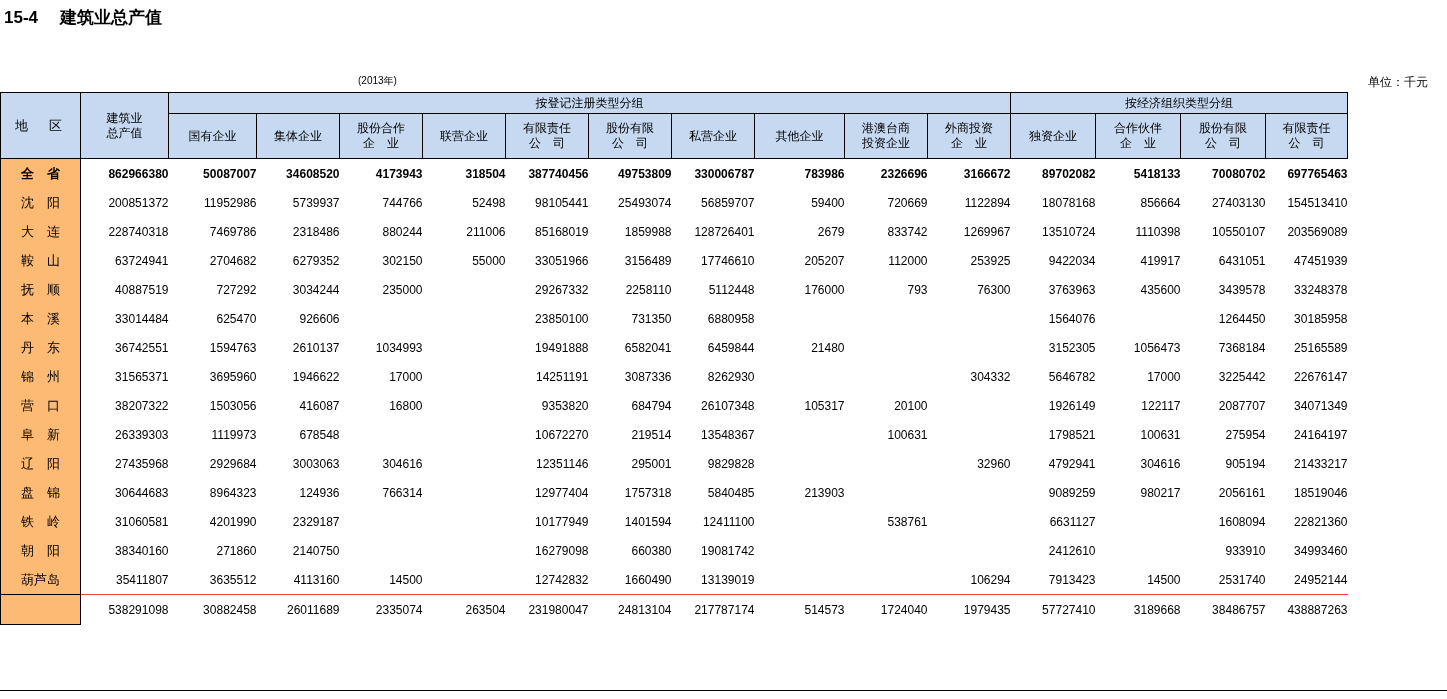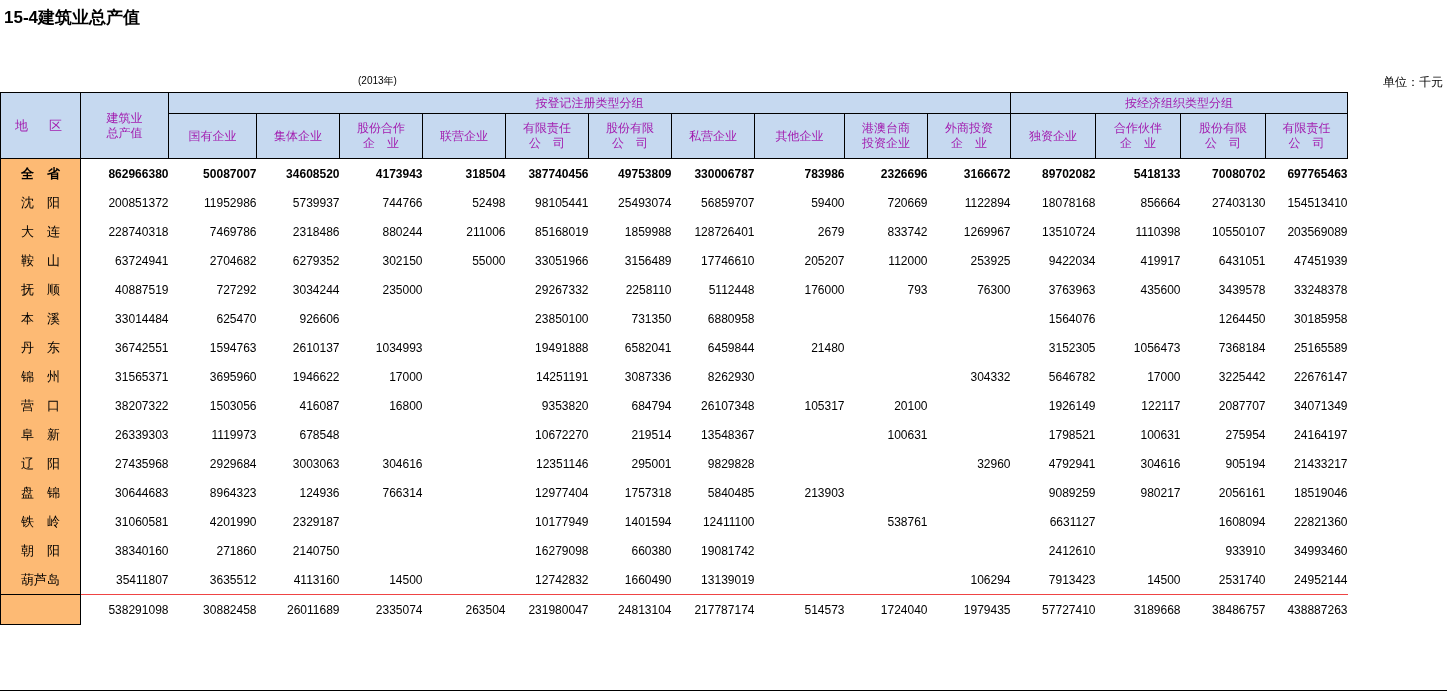--- a/index.html
+++ b/index.html
@@ -21,30 +21,30 @@
   }
   .doc-title {
     position: absolute;
     left: 4px;
     top: 6px;
     font-size: 17px;
     font-weight: bold;
     letter-spacing: 0px;
     white-space: nowrap;
   }
-  .doc-title .num { }
+  .doc-title .num { margin-right: 22px; }
   .year-note {
     position: absolute;
     left: 358px;
     top: 74px;
     font-size: 10px;
   }
   .unit-note {
     position: absolute;
-    right: 4px;
+    right: 19px;
     top: 74px;
     font-size: 12px;
   }
   table.main {
     position: absolute;
     left: 0px;
     top: 92px;
     border-collapse: collapse;
     font-size: 12px;
     table-layout: fixed;
@@ -53,21 +53,21 @@
     padding: 0;
     margin: 0;
     font-weight: normal;
     vertical-align: middle;
   }
   .hdr-group, .hdr-cell, .hdr-region {
     background: #c6d9f0;
     border: 1px solid #000000;
     text-align: center;
     font-size: 12px;
-    color: #a21caf;
+    color: #000000;
   }
   .hdr-group { height: 20px; }
   .hdr-cell { height: 44px; line-height: 15px; }
   .hdr-region {
     height: 64px;
     font-size: 13px;
     letter-spacing: 4px;
   }
   .hdr-cell .l2 { display: block; }
   .region-cell {

